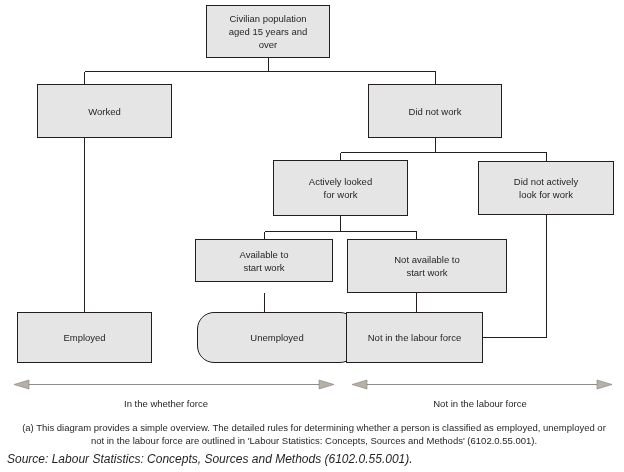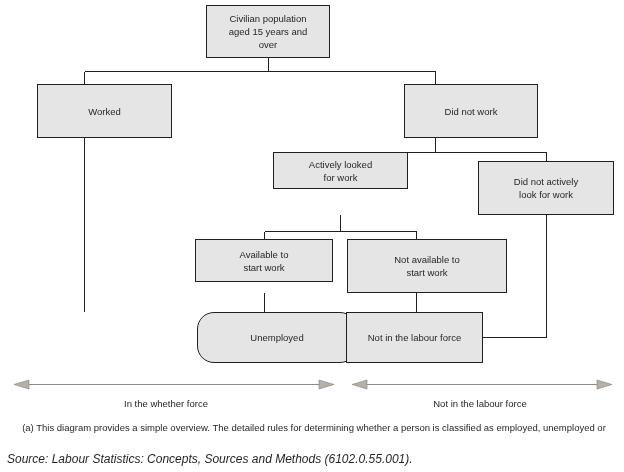--- a/index.html
+++ b/index.html
@@ -21,22 +21,22 @@
     align-items: center;
     justify-content: center;
     text-align: center;
     white-space: pre-line;
     font-size: 9.5px;
     line-height: 13px;
     z-index: 2;
   }
   .n-civilian      { left: 206px; top: 5px;   width: 124px; height: 53px; }
   .n-worked        { left: 17px;  top: 84px;  width: 135px; height: 54px; margin-left: 20px; }
-  .n-didnotwork    { left: 368px; top: 84px;  width: 134px; height: 54px; margin-left: 36px; }
-  .n-actively      { left: 273px; top: 152px; width: 135px; height: 37px; }
+  .n-didnotwork    { left: 368px; top: 84px;  width: 134px; height: 54px; }
+  .n-actively      { left: 273px; top: 160px; width: 135px; height: 56px; }
   .n-notactively   { left: 478px; top: 161px; width: 136px; height: 54px; }
   .n-available     { left: 195px; top: 239px; width: 138px; height: 43px; }
   .n-notavailable  { left: 347px; top: 239px; width: 160px; height: 54px; }
   .n-employed      { left: 17px;  top: 312px; width: 135px; height: 51px; }
   .n-unemployed    { left: 197px; top: 312px; width: 160px; height: 51px; border-radius: 17px; }
   .n-nilf          { left: 346px; top: 312px; width: 137px; height: 51px; }
 
   svg.wires {
     position: absolute;
     left: 0; top: 0;
@@ -122,25 +122,27 @@
   <div class="node n-worked">Worked</div>
   <div class="node n-didnotwork">Did not work</div>
   <div class="node n-actively">Actively looked
 for work</div>
   <div class="node n-notactively">Did not actively
 look for work</div>
   <div class="node n-available">Available to
 start work</div>
   <div class="node n-notavailable">Not available to
 start work</div>
+  <div class="node n-employed">Employed</div>
   <div class="node n-unemployed">Unemployed</div>
   <div class="node n-nilf">Not in the labour force</div>
 
   <div class="axis-label left">In the whether force</div>
   <div class="axis-label right">Not in the labour force</div>
 
   <div class="footnote">
     <div>(a) This diagram provides a simple overview. The detailed rules for determining whether a person is classified as employed, unemployed or</div>
+    <div>not in the labour force are outlined in 'Labour Statistics: Concepts, Sources and Methods' (6102.0.55.001).</div>
   </div>
 
   <div class="source">Source: Labour Statistics: Concepts, Sources and Methods (6102.0.55.001).</div>
 
 </div>
 
 </body></html>

